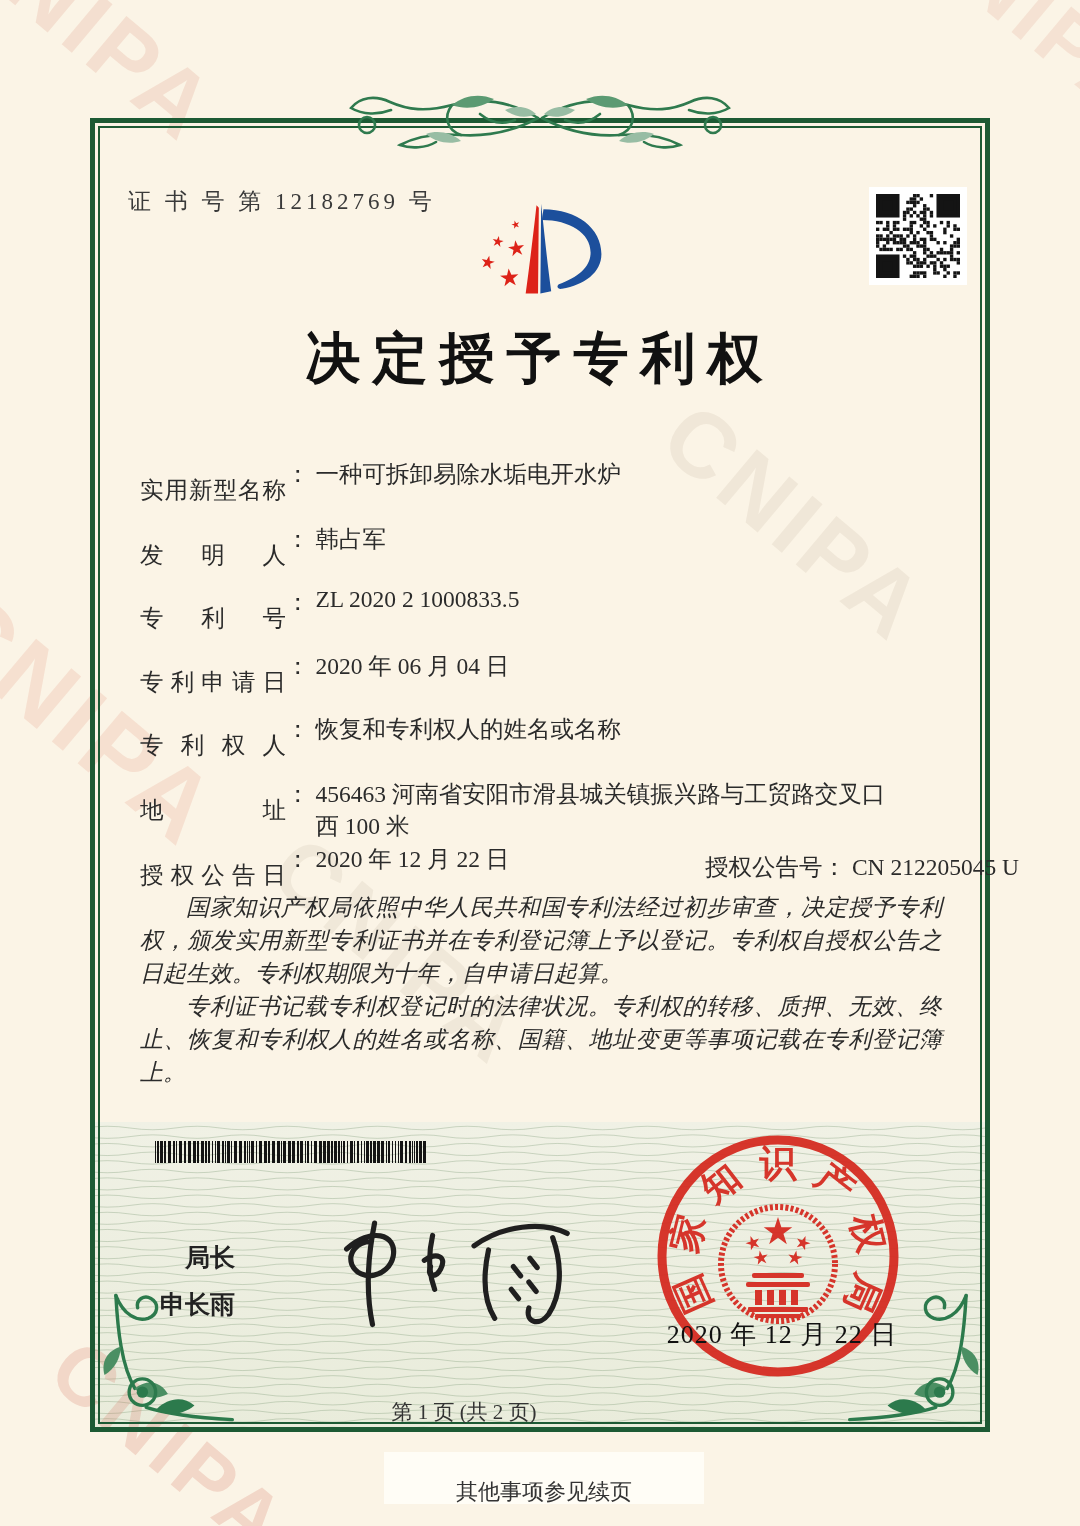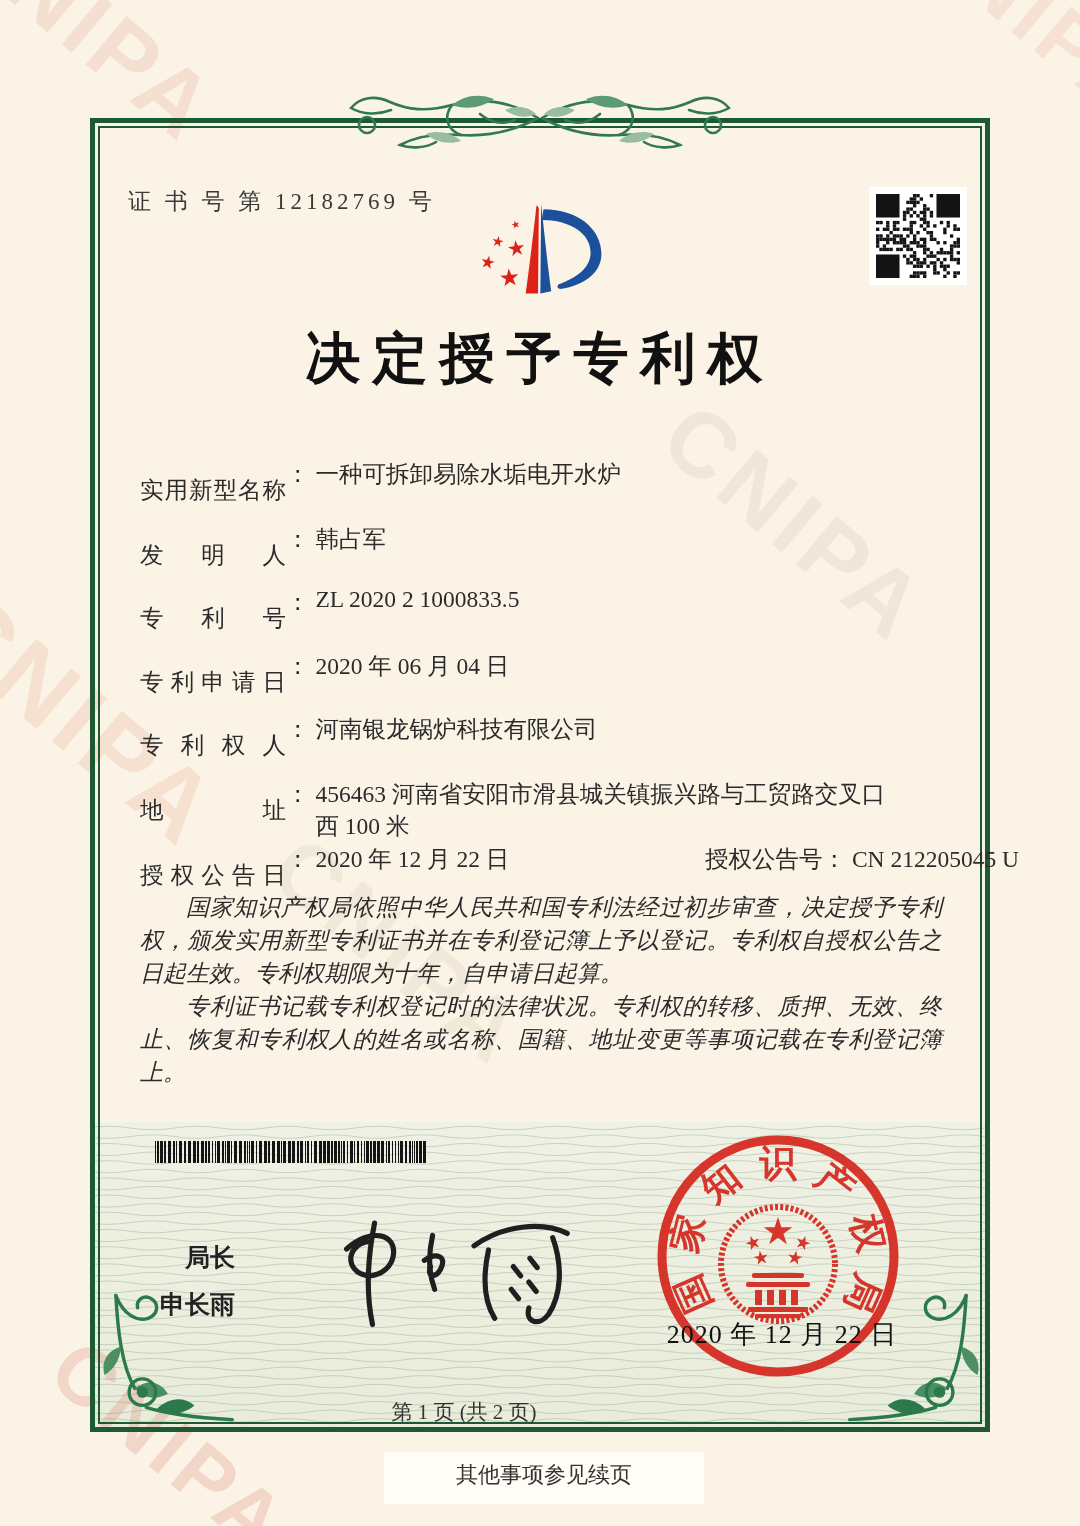--- a/index.html
+++ b/index.html
@@ -33,38 +33,38 @@
   .qrbox{position:absolute;left:869px;top:187px;width:98px;height:98px;background:#fff;}
   .qrbox svg{position:absolute;left:7px;top:7px;}
   #qr rect,#barcode rect{fill:#141414;}
   .title{position:absolute;left:0;top:322px;width:1080px;text-align:center;
          font-size:55px;font-weight:700;letter-spacing:12px;color:#111;}
   .fieldrow{position:absolute;left:140px;font-size:23.5px;white-space:nowrap;}
   .lbl{display:inline-block;width:146px;text-align:justify;text-align-last:justify;vertical-align:top;margin-top:16px;}
   .val{display:inline-block;vertical-align:top;white-space:pre-line;max-width:600px;}
   .r1{top:458px}.r2{top:523px}.r3{top:586px}.r4{top:650px}.r5{top:713px}.r6{top:778px}
   .r7{top:843px}
-  .grant2{position:absolute;left:565px;top:0;}
+  .grant2{position:absolute;left:565px;top:8px;}
   .body{position:absolute;left:140px;top:891px;width:802px;font-size:23px;line-height:33px;
         text-align:justify;}
   .body p{margin:0;text-indent:2em;font-style:italic;}
   .barcode{position:absolute;left:155px;top:1141px;}
   .officer{position:absolute;left:160px;top:1234px;font-family:"Liberation Sans",sans-serif;
            font-size:25px;font-weight:600;line-height:47px;color:#222;text-align:right;}
   .sig{position:absolute;left:300px;top:1192px;}
   .sig path{stroke:#1f1f1f;stroke-width:5;fill:none;stroke-linecap:round;stroke-linejoin:round;}
   .seal{position:absolute;left:648px;top:1126px;z-index:6;opacity:.93;}
   #seal-text text{font-size:37px;font-weight:700;fill:#d5281e;text-anchor:middle;
                   font-family:"Liberation Serif",serif;dominant-baseline:central;}
   .sealdate{position:absolute;left:652px;top:1317px;width:260px;text-align:center;z-index:7;
             font-size:26px;color:#111;letter-spacing:1px;}
   .pagefoot{position:absolute;left:0;top:1398px;width:928px;text-align:center;font-size:21px;
             color:#333;z-index:6;}
   .cont-strip{position:absolute;left:384px;top:1452px;width:320px;height:52px;background:#fffdf6;
-              z-index:6;text-align:center;font-size:22px;color:#333;padding-top:8px;box-sizing:border-box;}
+              z-index:6;text-align:center;font-size:22px;color:#333;padding-top:25px;box-sizing:border-box;}
   .flourish path,.flourish circle{stroke:#2f7a4e;fill:none;stroke-width:2.6;stroke-linecap:round;}
   .flourish .lf{fill:#5b9a72;stroke:none;}
   .flourish .lf2{fill:#98bda4;stroke:none;}
   .corner path,.corner circle{stroke:#2c7a4c;fill:none;stroke-width:3.6;stroke-linecap:round;}
   .corner .lf{fill:#2c7a4c;stroke:none;}
   .corner .lf2{fill:#4b8f63;stroke:none;}
 </style>
 </head>
 <body>
 
@@ -391,21 +391,21 @@
     <div class="fieldrow r3">
       <span class="lbl">专利号</span><span>：</span>
       <span class="val">ZL 2020 2 1000833.5</span>
     </div>
     <div class="fieldrow r4">
       <span class="lbl">专利申请日</span><span>：</span>
       <span class="val">2020 年 06 月 04 日</span>
     </div>
     <div class="fieldrow r5">
       <span class="lbl">专利权人</span><span>：</span>
-      <span class="val">河南银龙锅炉科技有限公司</span>
+      <span class="val">恢复和专利权人的姓名或名称</span>
     </div>
     <div class="fieldrow r6">
       <span class="lbl">地址</span><span>：</span>
       <span class="val">456463 河南省安阳市滑县城关镇振兴路与工贸路交叉口
 西 100 米</span>
     </div>
     <div class="fieldrow r7">
       <span class="lbl">授权公告日</span><span>：</span>
       <span class="val">2020 年 12 月 22 日</span>
       <span class="grant2">

